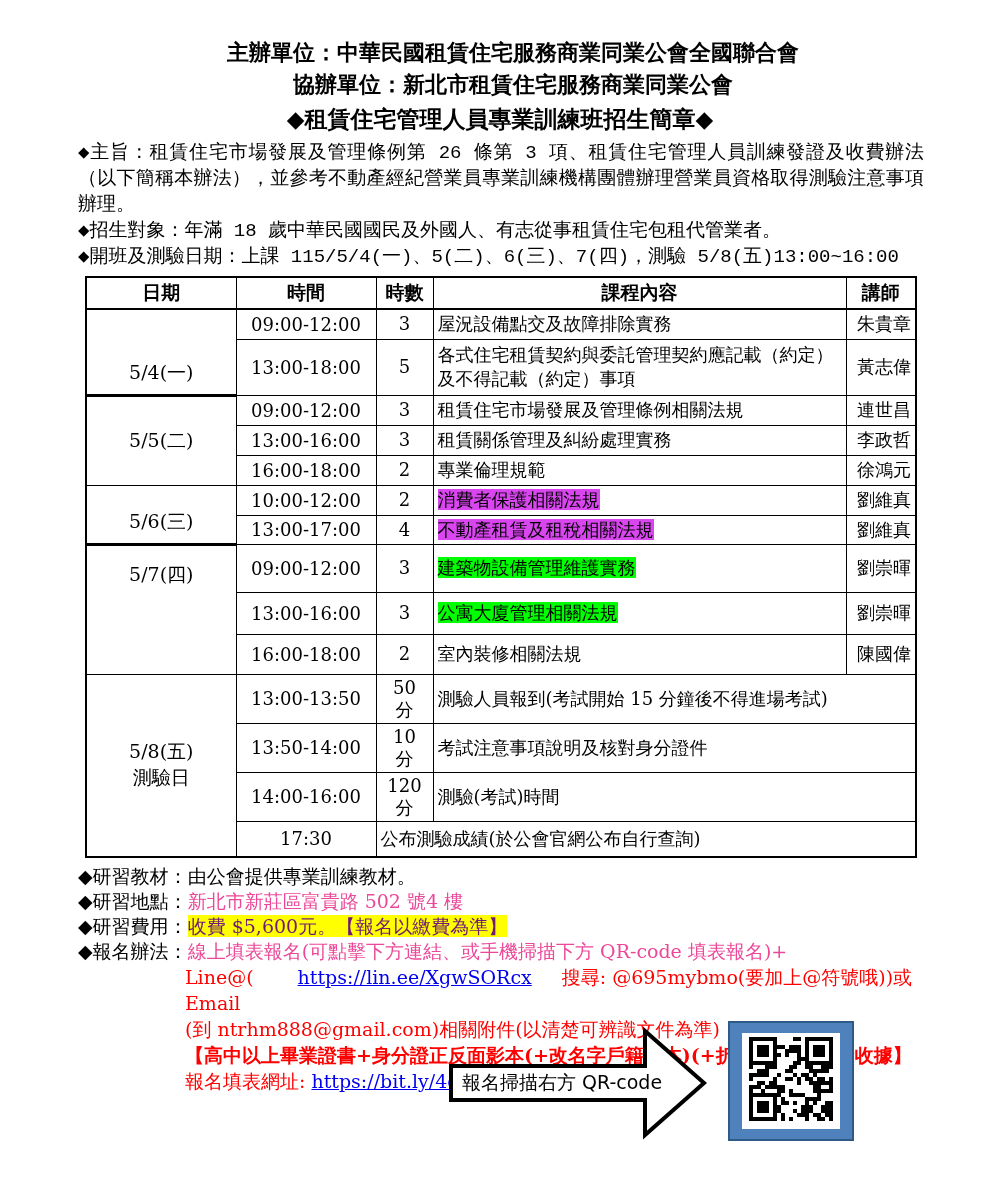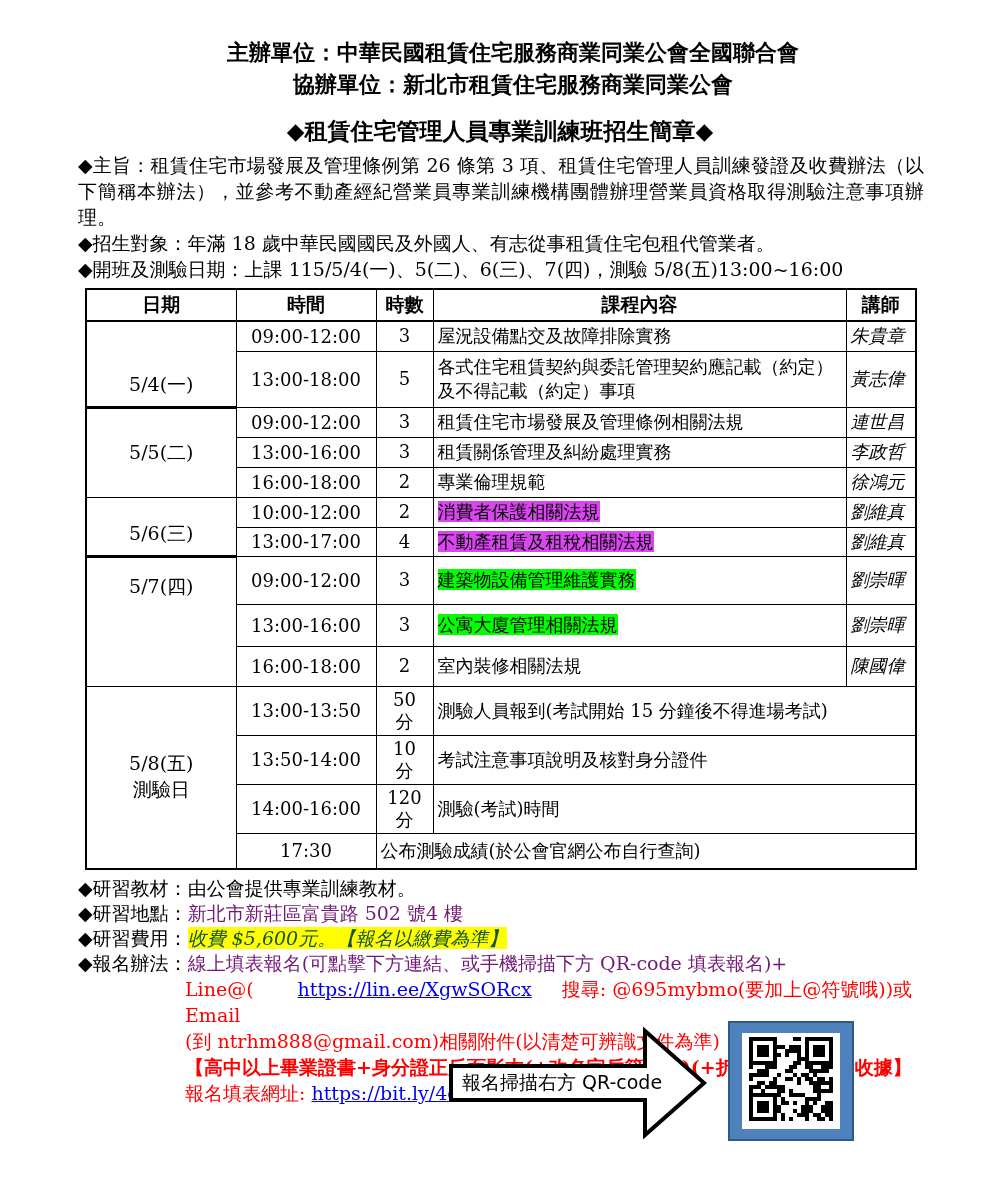--- a/index.html
+++ b/index.html
@@ -7,25 +7,25 @@
   body {
     width:1000px; height:1188px; position:relative;
     font-family:"DejaVu Serif","Liberation Serif",serif;
     color:#000;
   }
   .page { position:absolute; left:0; top:0; width:1000px; height:1188px; overflow:hidden; }
 
   
   .titles { padding-top:36px; text-align:center; }
   .title-line { font-size:22px; font-weight:bold; line-height:32px;padding-left:26px; }
-  .doc-title { font-size:23px; font-weight:bold; line-height:34px; margin-top:14px; }
+  .doc-title { font-size:23px; font-weight:bold; line-height:34px; margin-top:2px; }
 
   
   .intro { width:846px; margin:4px auto 0 78px; font-size:19px; line-height:26px; text-align:justify; }
-  .intro p { margin:0; }
+  .intro p { margin:0;font-family:Liberation Mono, monospace; }
   .intro .single { text-align:left; }
 
   
   table.course {
     border-collapse:collapse; table-layout:fixed;
     margin:6px 0 0 85px; width:830px;
     border:2px solid #000;
     font-size:18px;
   }
   table.course th, table.course td {
@@ -33,35 +33,35 @@
   }
   table.course thead th { font-size:19px; font-weight:bold; height:26px; border-bottom:2px solid #000; text-align:center; }
   col.c-date{width:150px} col.c-time{width:140px} col.c-hours{width:57px} col.c-course{width:413px} col.c-inst{width:70px}
   td.date-cell { text-align:center; font-size:19px; }
   td.date-cell.thick-b { border-bottom:3px solid #000; }
   td.date-cell.va-b { vertical-align:bottom; padding-bottom:8px; }
   td.date-cell.va-t { vertical-align:top; padding-top:16px; }
   td.time-cell { text-align:center;margin-top:28px; }
   td.hours-cell { text-align:center; line-height:22px; }
   td.course-cell { text-align:left; padding-left:8px; }
-  td.inst-cell { text-align:left;font-style:italic; }
+  td.inst-cell { text-align:right; }
   td.va-top { vertical-align:top; padding-top:4px; }
   td.va-bot { vertical-align:bottom; padding-bottom:4px; }
   tr.h30 td{height:30px} tr.h56 td{height:56px} tr.h26 td{height:26px}
   tr.h48 td{height:48px} tr.h42 td{height:42px} tr.h40 td{height:40px}
   tr.h46 td{height:46px} tr.h36 td{height:36px}
   .hl-y { background:#d946ef;text-align:right; }
   .hl-g { background:#00ff00; }
 
   
   .notes { width:846px; margin:6px 0 0 78px; font-size:19px; line-height:25px; }
   .notes p { margin:0; }
   .note-gap { margin-top:4px !important; }
-  .red { color:#701a75; }
-  .fee-hl { background:#ffff00; color:#14532d;font-style:italic; }
+  .red { color:#ec4899; }
+  .fee-hl { background:#ffff00; color:#701a75; }
   .reg-detail { margin-left:107px; color:#ff0000; }
   .reg-detail p { margin:0; line-height:26px; }
   .bold { font-weight:bold; }
   a.doc-link { color:#0000ee; text-decoration:underline; cursor:pointer; }
   .wide-gap { display:inline-block; width:44px; }
   .mid-gap { display:inline-block; width:30px; }
 
   
   .arrow-wrap { position:absolute; left:448px; top:1026px; width:260px; height:114px; }
   .arrow-wrap svg { position:absolute; left:0; top:0; }

